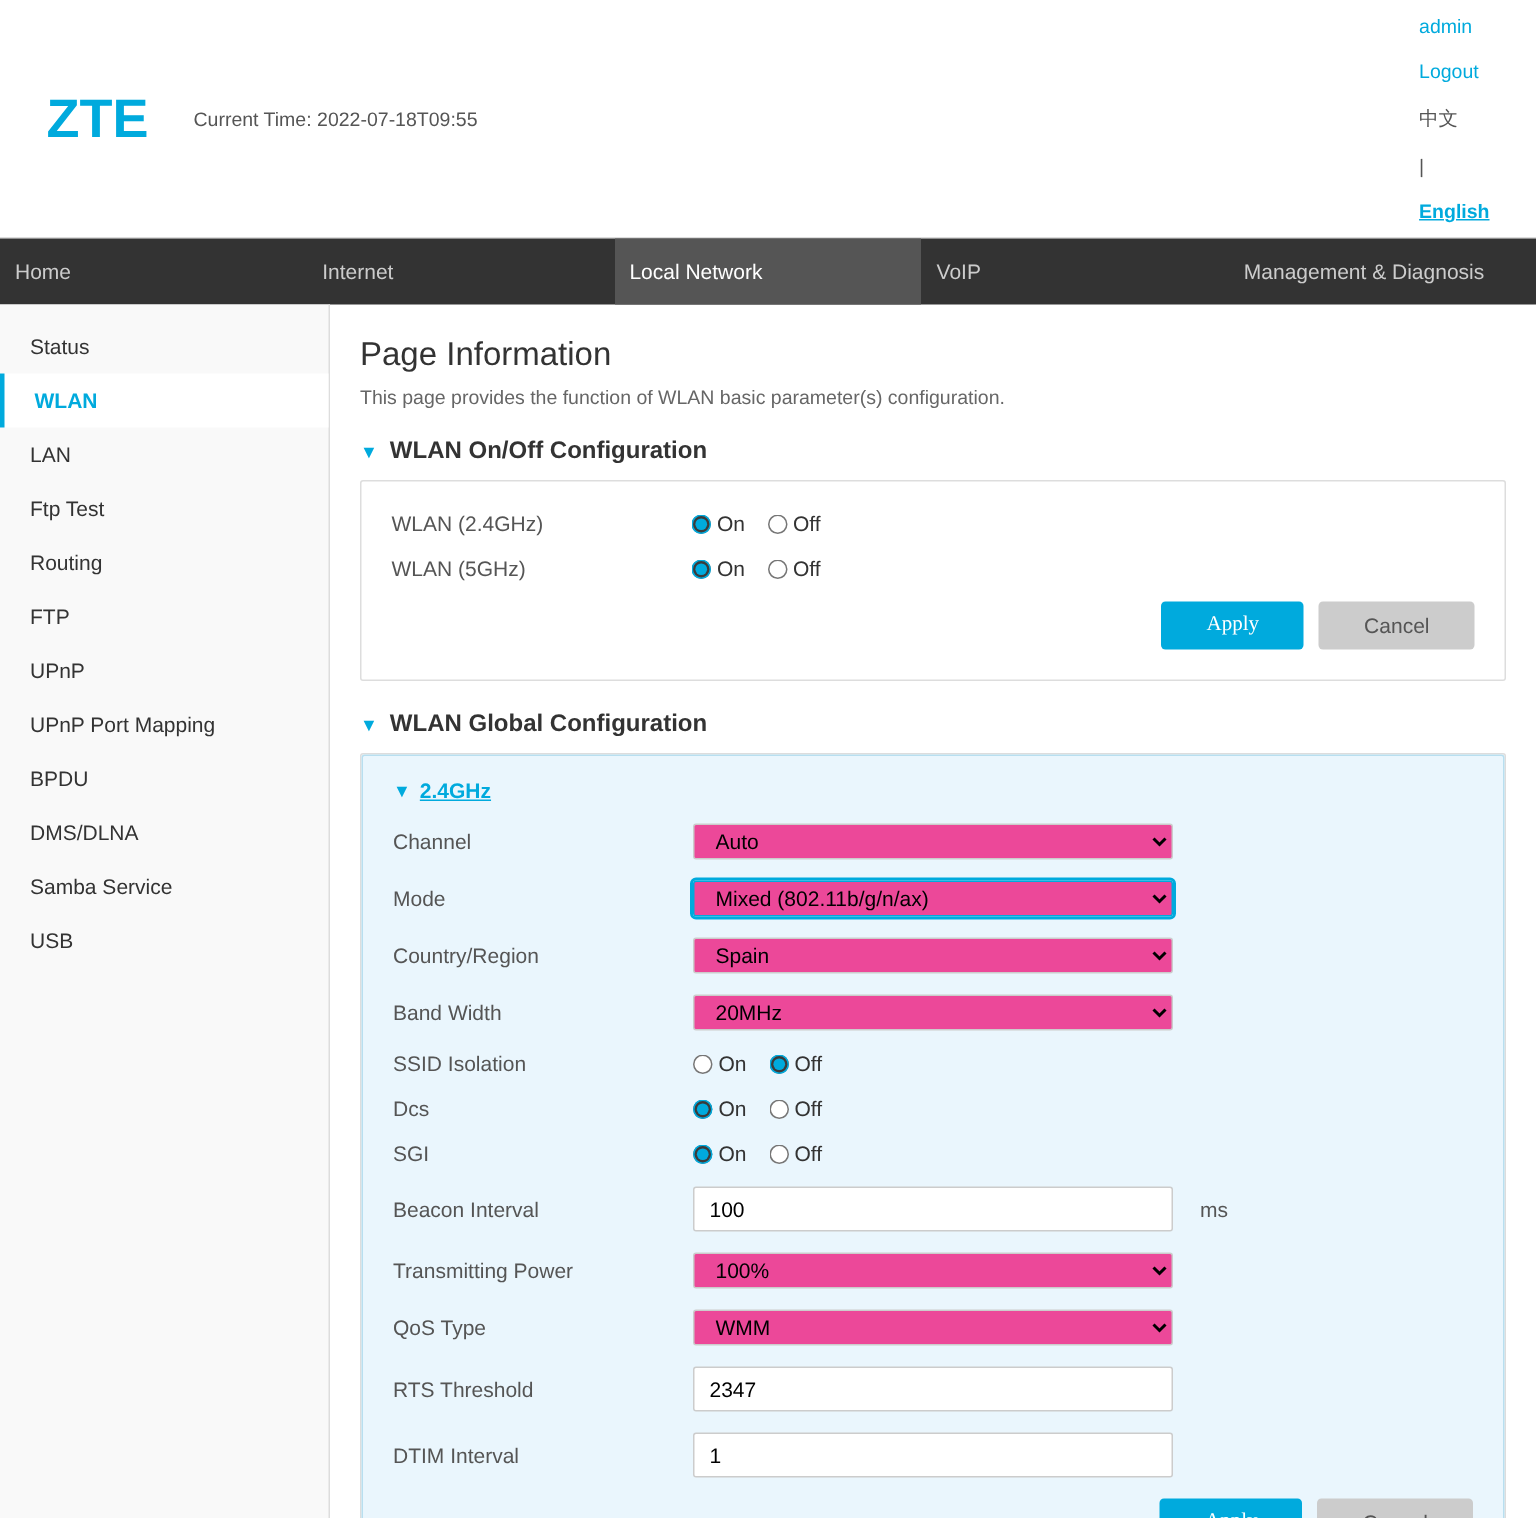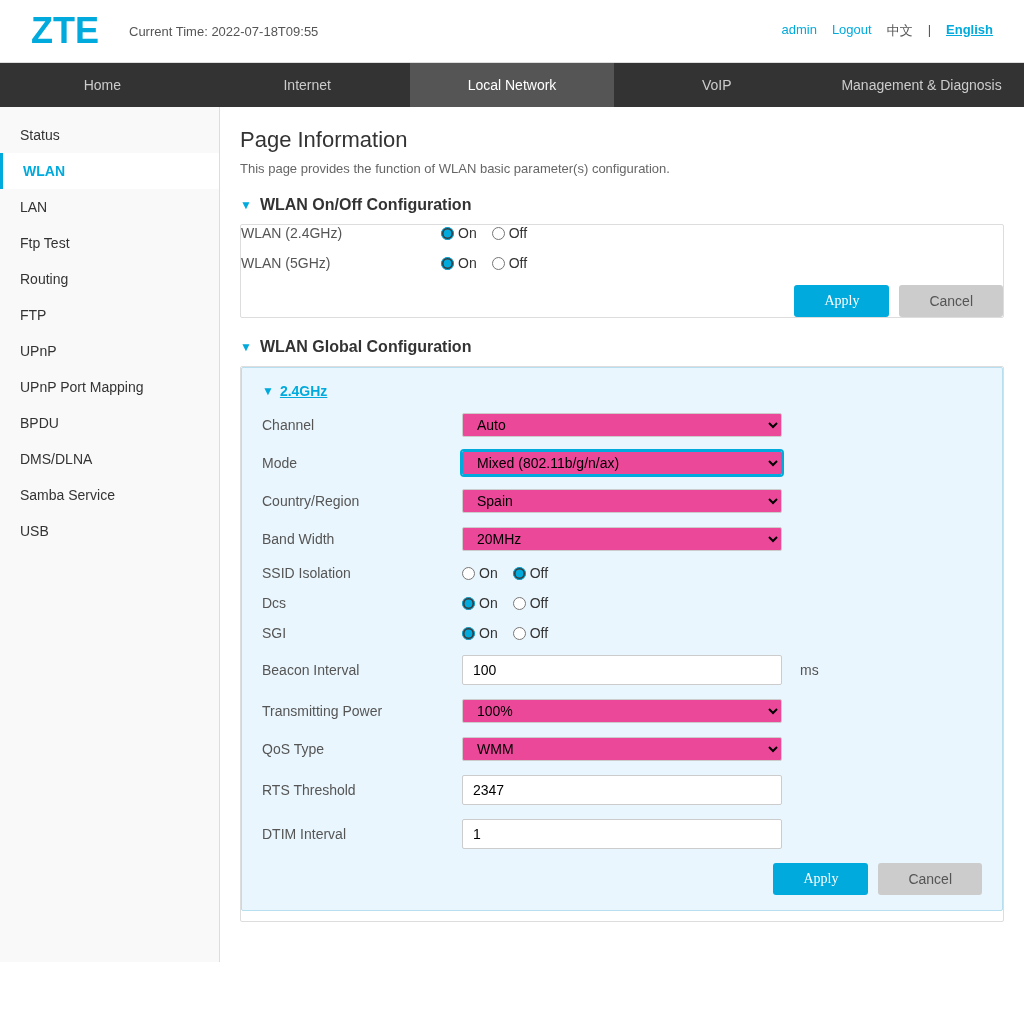--- a/index.html
+++ b/index.html
@@ -2,27 +2,27 @@
 <html><head>
   <meta charset="utf-8">
   <style>
     * { box-sizing: border-box; margin: 0; padding: 0; }
     body { font-family: Arial, sans-serif; font-size: 14px; color: #333; background: #fff; }
 
     
     .header { display: flex; align-items: center; padding: 10px 31px; border-bottom: 1px solid #ddd; background: #fff; }
     .logo { color: #00aadd; font-size: 36px; font-weight: bold; margin-right: 30px; }
     .current-time { font-size: 13px; color: #555; flex: 1; }
-    .header-actions { display: flex; gap: 15px; font-size: 13px; }
+    .header-actions { display: flex; gap: 15px; font-size: 13px; flex-direction: column; }
     .header-actions a { color: #00aadd; text-decoration: none; cursor: pointer; }
     .header-actions span { color: #555; }
 
     
     .navbar { display: flex; background: #333; }
-    .navbar-item { flex: 1; text-align: center; padding: 14px 10px; color: #ccc; cursor: pointer; font-size: 14px; }
+    .navbar-item { flex: 1; padding: 14px 10px; color: #ccc; cursor: pointer; font-size: 14px; }
     .navbar-item.active { background: #555; color: #fff; }
 
     
     .main-layout { display: flex; min-height: 800px; }
 
     
     .sidebar { width: 220px; border-right: 1px solid #ddd; background: #f9f9f9; padding: 10px 0; flex-shrink: 0; }
     .sidebar-item { padding: 10px 20px; cursor: pointer; color: #333; font-size: 14px; }
     .sidebar-item.active { color: #00aadd; font-weight: bold; background: #fff; border-left: 3px solid #00aadd; }
 
@@ -35,21 +35,21 @@
     .tab.active { color: #00aadd; background: #fff; border-bottom: 2px solid #fff; margin-bottom: -2px; }
 
     
     .page-info h2 { font-size: 22px; font-weight: normal; color: #333; margin-bottom: 8px; }
     .page-info p { font-size: 13px; color: #666; margin-bottom: 20px; }
 
     
     .section-header { display: flex; align-items: center; gap: 8px; margin-bottom: 10px; cursor: pointer; }
     .section-header .arrow { color: #00aadd; font-size: 12px; }
     .section-header h3 { font-size: 16px; font-weight: bold; color: #333; }
-    .section-box { border: 1px solid #ddd; border-radius: 2px; margin-bottom: 20px; background: #fff; }
+    .section-box { border: 1px solid #ddd; border-radius: 2px; padding: 20px; margin-bottom: 20px; background: #fff; }
 
     
     .form-row { display: flex; align-items: center; margin-bottom: 14px; }
     .form-label { width: 200px; color: #555; font-size: 14px; flex-shrink: 0; }
     .form-value { flex: 1; display: flex; align-items: center; gap: 10px; }
 
     
     .radio-group { display: flex; align-items: center; gap: 15px; }
     .radio-option { display: flex; align-items: center; gap: 4px; cursor: pointer; }
     .radio-option input[type="radio"] { accent-color: #00aadd; cursor: pointer; }

